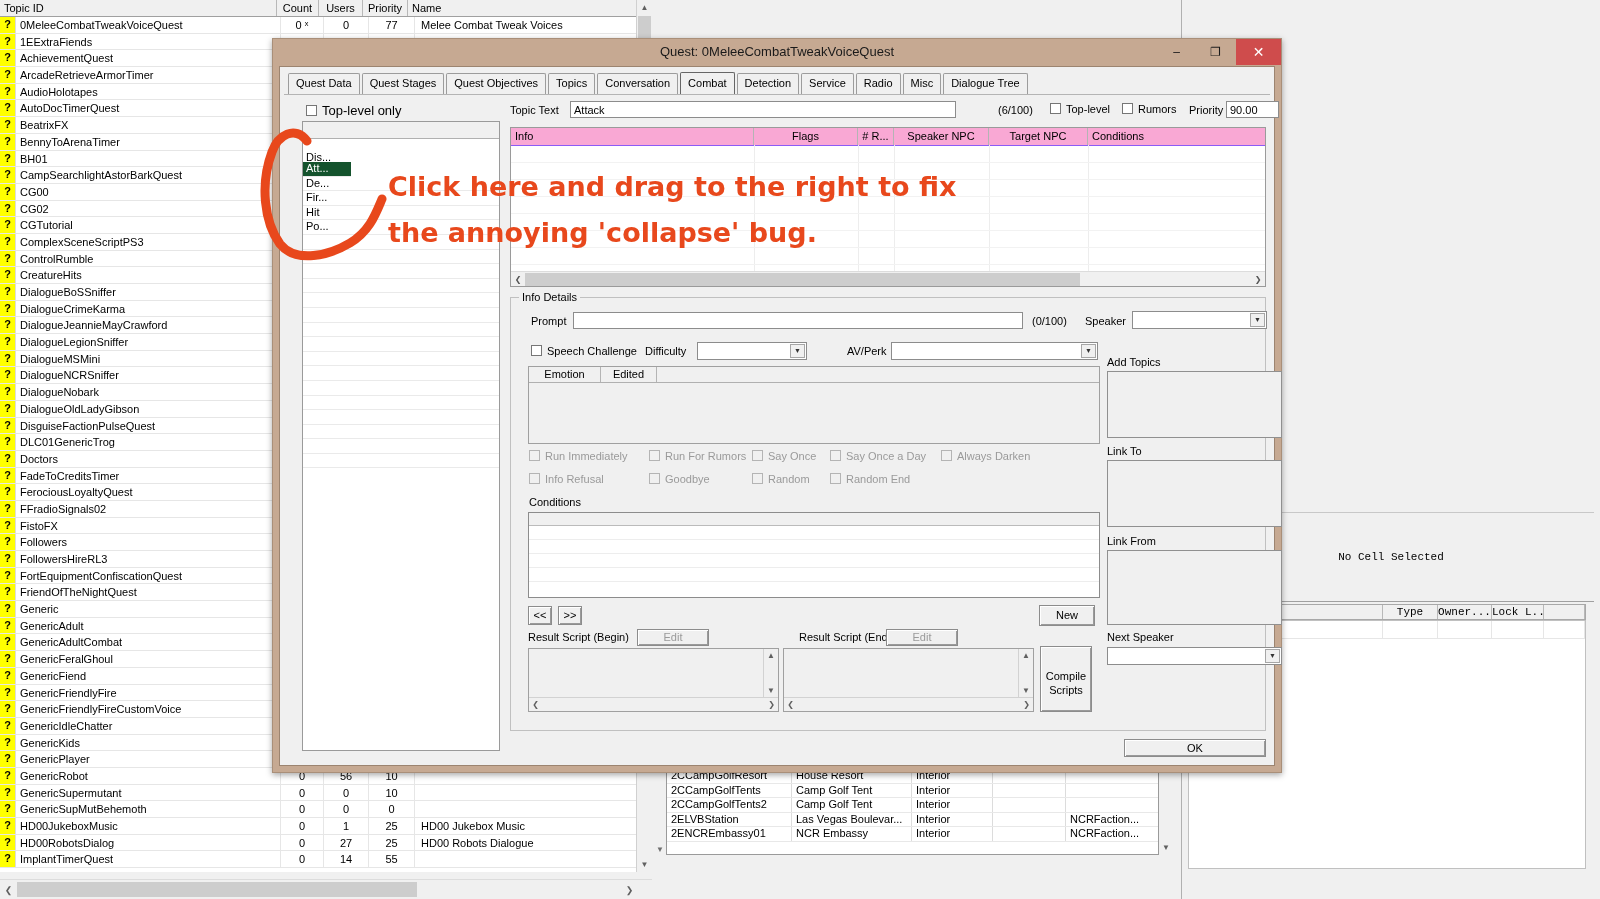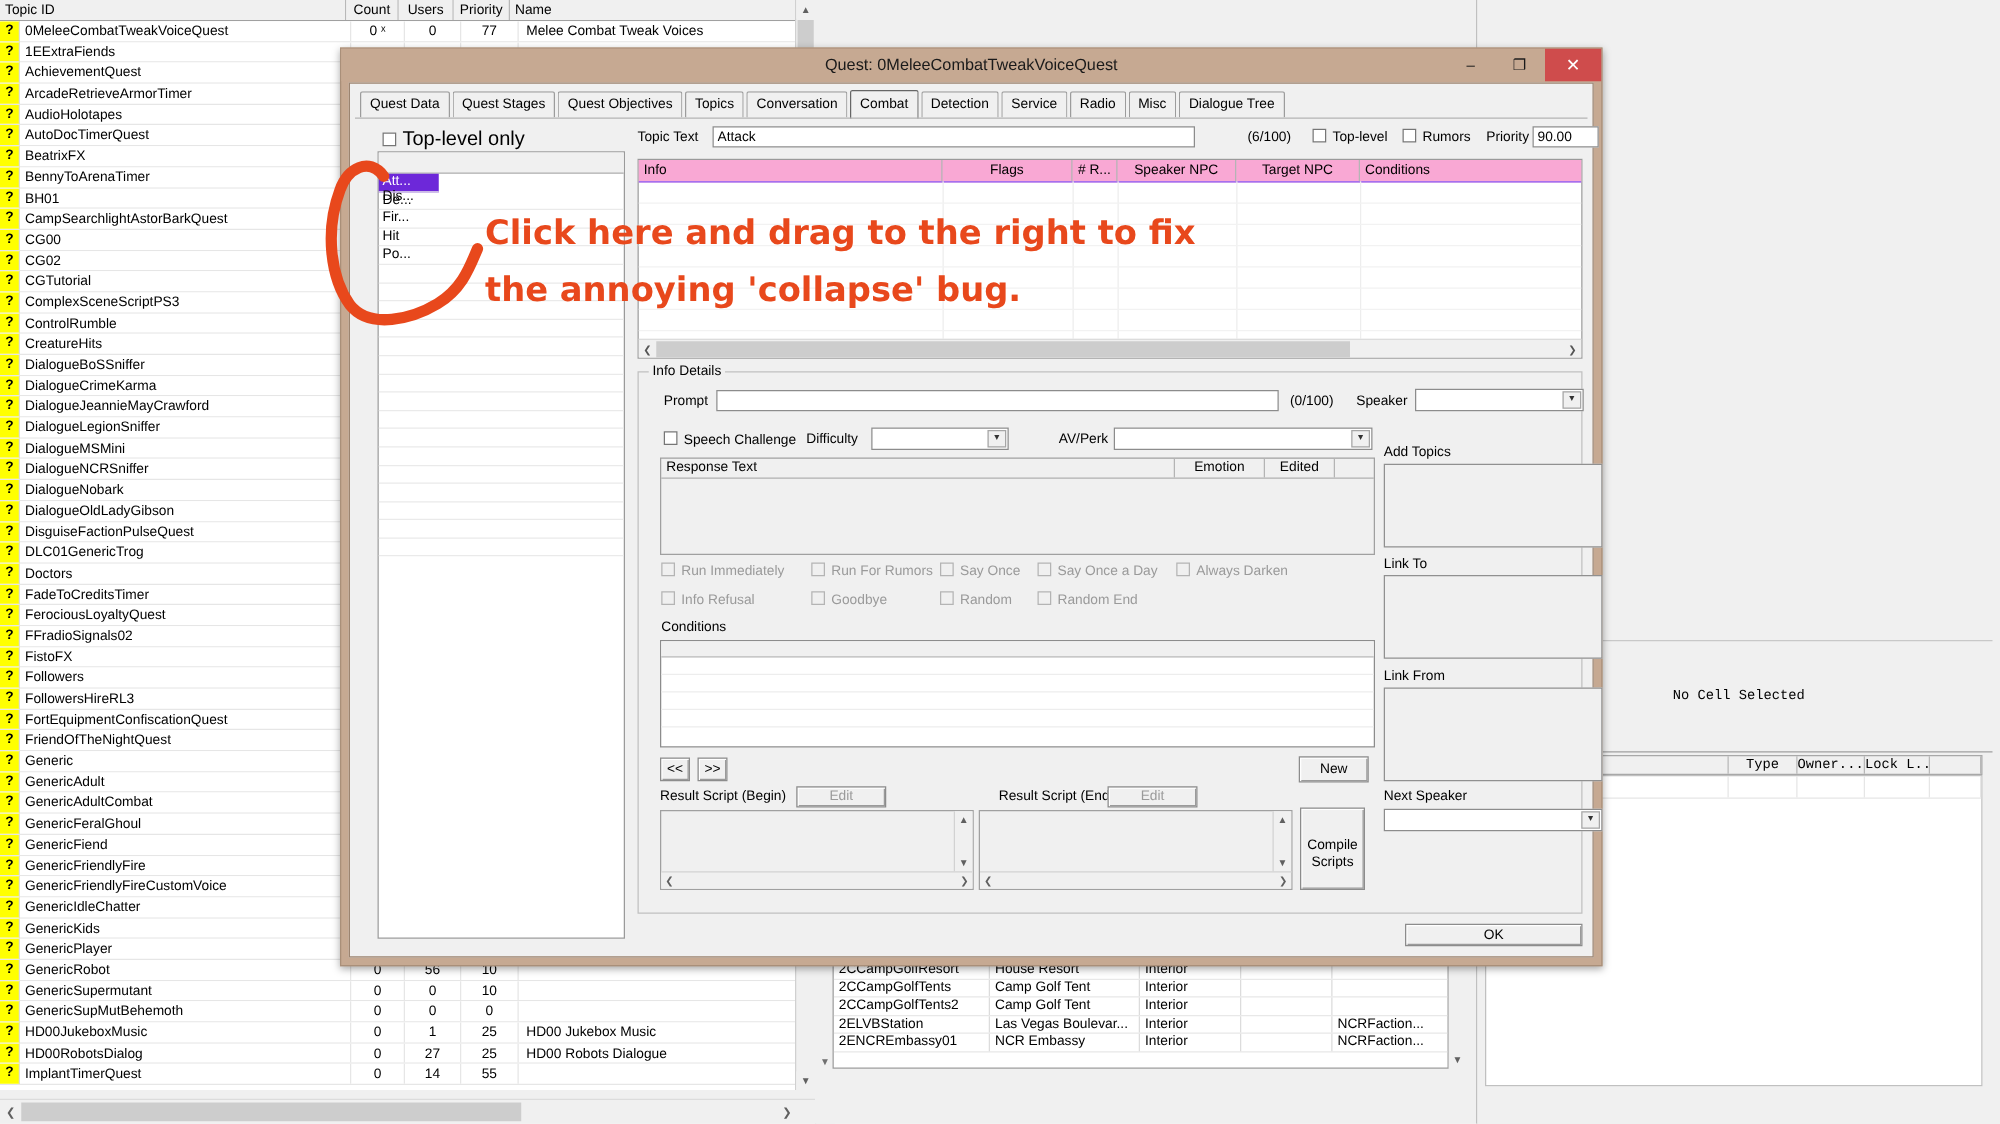--- a/index.html
+++ b/index.html
@@ -114,29 +114,29 @@
   .tab {
     height: 21px; line-height: 19px; padding: 0 7px; margin-right: 2px;
     background: #f0f0f0; border: 1px solid #9c9c9c; border-bottom: none;
     box-sizing: border-box; font-size: 11px; white-space: nowrap;
     border-radius: 2px 2px 0 0;
   }
   .tab.sel { background: #f0f0f0; border-color: #666; font-weight: normal; position: relative; top: -1px; height: 23px; line-height: 21px; }
   .tabline { position: absolute; left: 4px; right: 4px; top: 27px; height: 1px; background: #b4b4b4; }
 
   
-  .toplvl { position: absolute; left: 26px; top: 36px; font-size: 16px; }
+  .toplvl { position: absolute; left: 26px; top: 36px; font-size: 13px; }
   .cb { display: inline-block; width: 11px; height: 11px; border: 1px solid #767676; background: #fff; vertical-align: -1px; margin-right: 5px; box-sizing: border-box; }
   .cb.dis { border-color: #b4b4b4; background: #f0f0f0; }
 
   .topiclist { position: absolute; left: 22px; top: 54px; width: 198px; bottom: 14px; background: #fff; border: 1px solid #9a9a9a; box-sizing: border-box; }
   .tl-hdr { display: flex; height: 16px; border-bottom: 1px solid #b0b0b0; background: #f0f0f0; }
   .tl-hdr .c { border-right: 1px solid #b0b0b0; box-sizing: border-box; padding-left: 3px; line-height: 15px; font-size: 11px; margin-top: 28px; }
   .tl-row { height: 13.6px; padding-left: 3px; font-size: 11px; line-height: 13px; border-bottom: 1px solid #eaeaea; white-space: nowrap; }
-  .tl-row.sel { background: #6d28d9; color: #fff; width: 45px; }
+  .tl-row.sel { background: #14532d; color: #fff; width: 45px; margin-top: 23px; }
 
   
   .topicbar { position: absolute; left: 230px; right: 8px; top: 33px; height: 22px; font-size: 11px; }
   .lbl { font-size: 11px; }
   .tinput {
     border: 1px solid #8c8c8c; background: #fff; height: 17px; box-sizing: border-box;
     font-size: 11px; padding: 1px 3px; font-family: "Liberation Sans", sans-serif;
   }
 
   
@@ -844,21 +844,20 @@
           <span class="arrow">▼</span>
         </div>
         <span class="lbl" style="position:absolute;left:336px;top:47px">AV/Perk</span>
         <div class="combo" style="position:absolute;left:380px;top:44px;width:207px">
           <span style="position:absolute;left:3px;top:1px;font-size:11px"></span>
           <span class="arrow">▼</span>
         </div>
 
         <div class="rtbl" style="left:17px;top:68px;width:572px;height:78px">
           <div class="rtbl-hdr">
-            <div class="c" style="width:411px">Response Text</div>
             <div class="c ctr" style="width:72px">Emotion</div>
             <div class="c ctr" style="width:56px">Edited</div>
             <div class="c" style="flex:1;border-right:none"></div>
           </div>
         </div>
 
         <div class="chkgrid">
           <div class="item" style="left:18px;top:152px"><span class="cb dis"></span><span>Run Immediately</span></div>
           <div class="item" style="left:138px;top:152px"><span class="cb dis"></span><span>Run For Rumors</span></div>
           <div class="item" style="left:241px;top:152px"><span class="cb dis"></span><span>Say Once</span></div>

